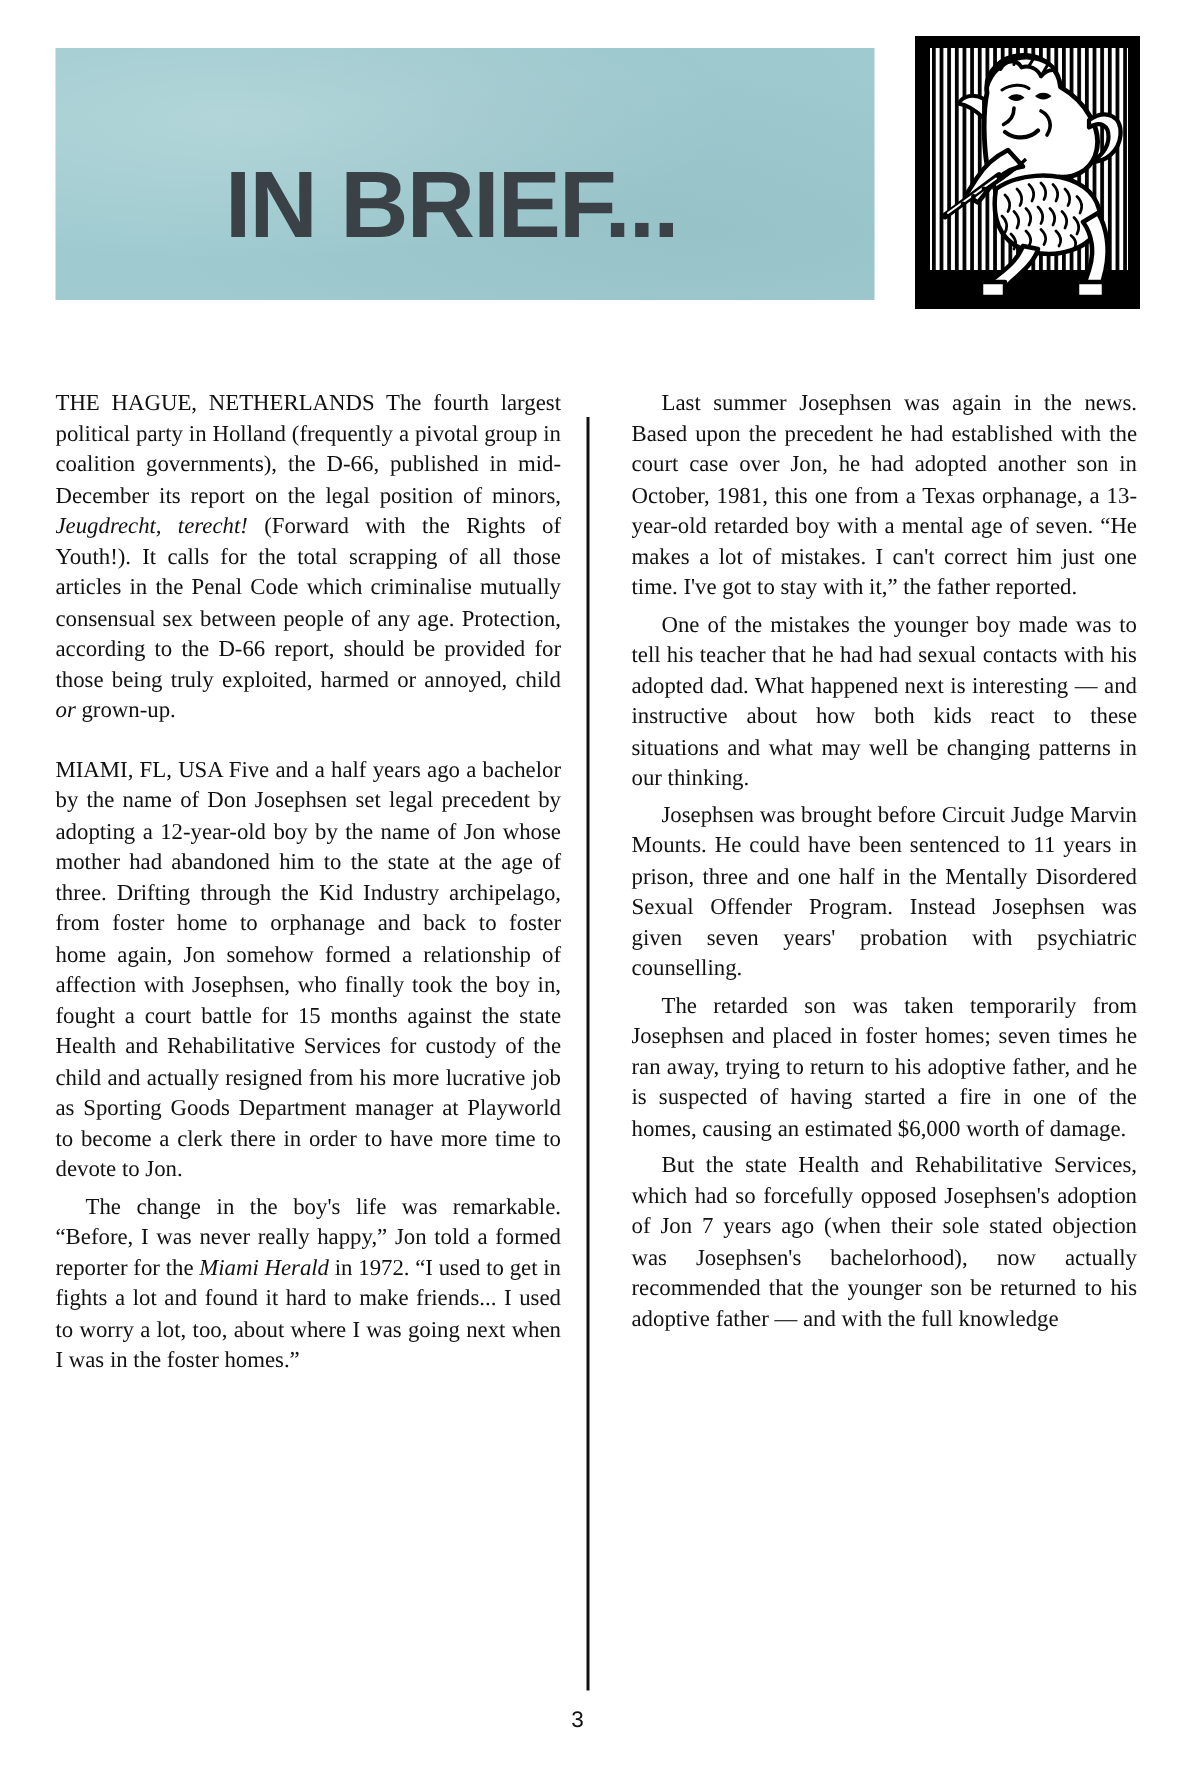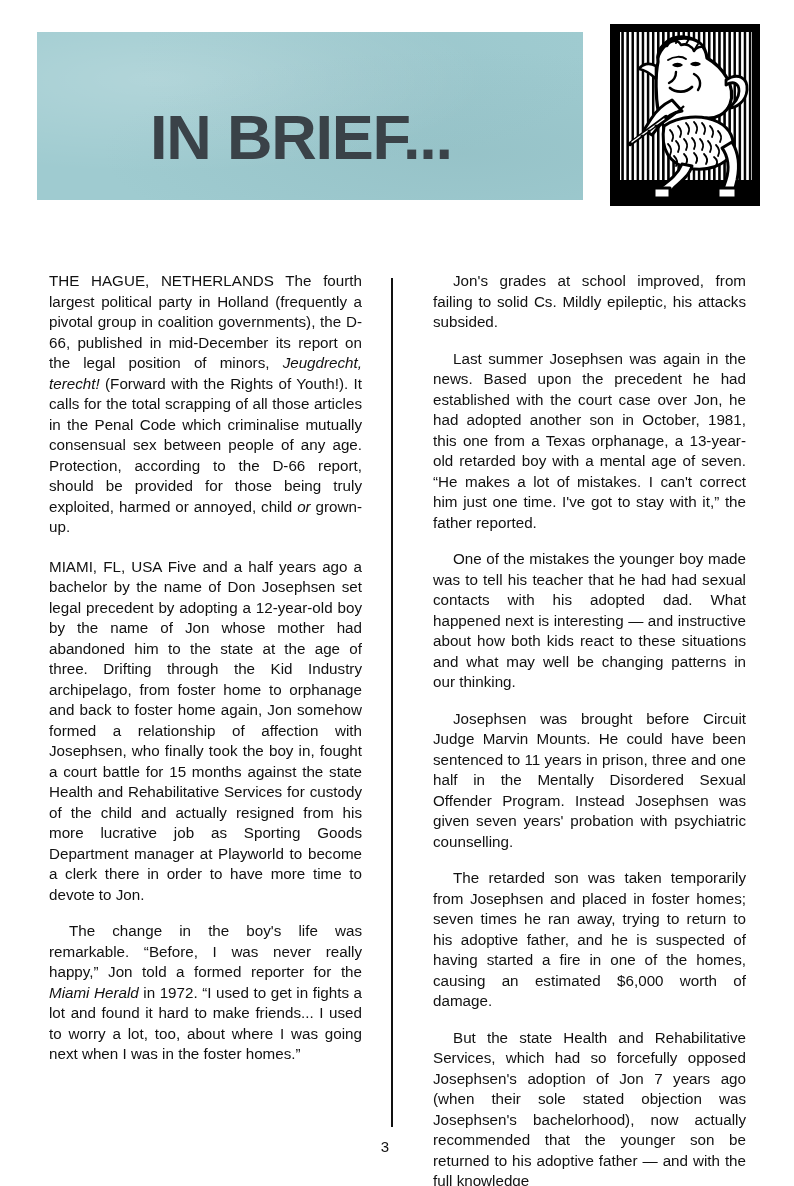--- a/index.html
+++ b/index.html
@@ -89,21 +89,22 @@
     font-size: 15.2px;
     line-height: 20.5px;
     color: #111111;
     text-align: justify;
     text-justify: inter-word;
   }
   #col-left  { left: 33px; }
   #col-right { left: 417px; }
 
   .col p {
-    margin: 16px;
+    margin: 4px;
+    font-family: Liberation Serif, serif;
   }
   .p-indent { text-indent: 20px; }
   .p-gap { margin-top: 19px !important; }
   .ital { font-style: italic; }
 
   #page-number {
     position: absolute;
     left: 0;
     top: 1138px;
     width: 794px;
@@ -203,21 +204,20 @@
 </div>
 
 <div id="content">
   <div id="divider"></div>
   <div id="col-left" class="col">
       <p><span>THE HAGUE, NETHERLANDS The fourth largest political party in Holland (frequently a pivotal group in coalition governments), the D-66, published in mid-December its report on the legal position of minors, </span><span class="ital">Jeugdrecht, terecht!</span><span> (Forward with the Rights of Youth!). It calls for the total scrapping of all those articles in the Penal Code which criminalise mutually consensual sex between people of any age. Protection, according to the D-66 report, should be provided for those being truly exploited, harmed or annoyed, child </span><span class="ital">or</span><span> grown-up.</span></p>
       <p class="p-gap"><span>MIAMI, FL, USA Five and a half years ago a bachelor by the name of Don Josephsen set legal precedent by adopting a 12-year-old boy by the name of Jon whose mother had abandoned him to the state at the age of three. Drifting through the Kid Industry archipelago, from foster home to orphanage and back to foster home again, Jon somehow formed a relationship of affection with Josephsen, who finally took the boy in, fought a court battle for 15 months against the state Health and Rehabilitative Services for custody of the child and actually resigned from his more lucrative job as Sporting Goods Department manager at Playworld to become a clerk there in order to have more time to devote to Jon.</span></p>
       <p class="p-indent"><span>The change in the boy's life was remarkable. “Before, I was never really happy,” Jon told a formed reporter for the </span><span class="ital">Miami Herald</span><span> in 1972. “I used to get in fights a lot and found it hard to make friends... I used to worry a lot, too, about where I was going next when I was in the foster homes.”</span></p>
     </div>
   <div id="col-right" class="col">
-      <p class="p-indent"><span>Jon's grades at school improved, from failing to solid Cs. Mildly epileptic, his attacks subsided.</span></p>
       <p class="p-indent"><span>Last summer Josephsen was again in the news. Based upon the precedent he had established with the court case over Jon, he had adopted another son in October, 1981, this one from a Texas orphanage, a 13-year-old retarded boy with a mental age of seven. “He makes a lot of mistakes. I can't correct him just one time. I've got to stay with it,” the father reported.</span></p>
       <p class="p-indent"><span>One of the mistakes the younger boy made was to tell his teacher that he had had sexual contacts with his adopted dad. What happened next is interesting — and instructive about how both kids react to these situations and what may well be changing patterns in our thinking.</span></p>
       <p class="p-indent"><span>Josephsen was brought before Circuit Judge Marvin Mounts. He could have been sentenced to 11 years in prison, three and one half in the Mentally Disordered Sexual Offender Program. Instead Josephsen was given seven years' probation with psychiatric counselling.</span></p>
       <p class="p-indent"><span>The retarded son was taken temporarily from Josephsen and placed in foster homes; seven times he ran away, trying to return to his adoptive father, and he is suspected of having started a fire in one of the homes, causing an estimated $6,000 worth of damage.</span></p>
       <p class="p-indent"><span>But the state Health and Rehabilitative Services, which had so forcefully opposed Josephsen's adoption of Jon 7 years ago (when their sole stated objection was Josephsen's bachelorhood), now actually recommended that the younger son be returned to his adoptive father — and with the full knowledge</span></p>
     </div>
 </div>
 
 <div id="page-number">
   <span>3</span>

